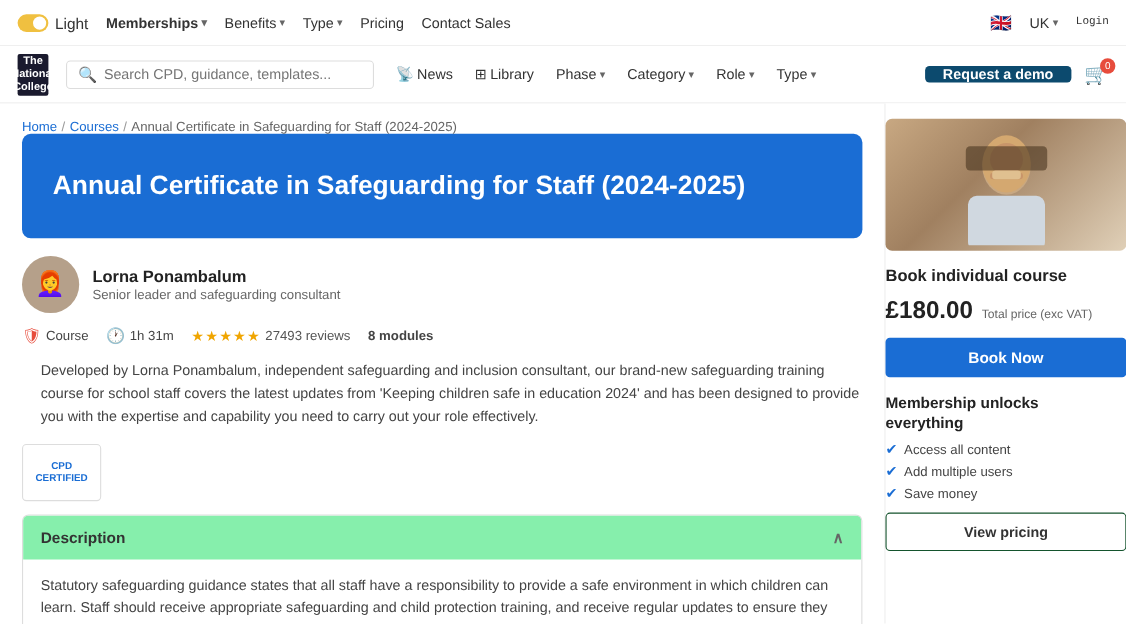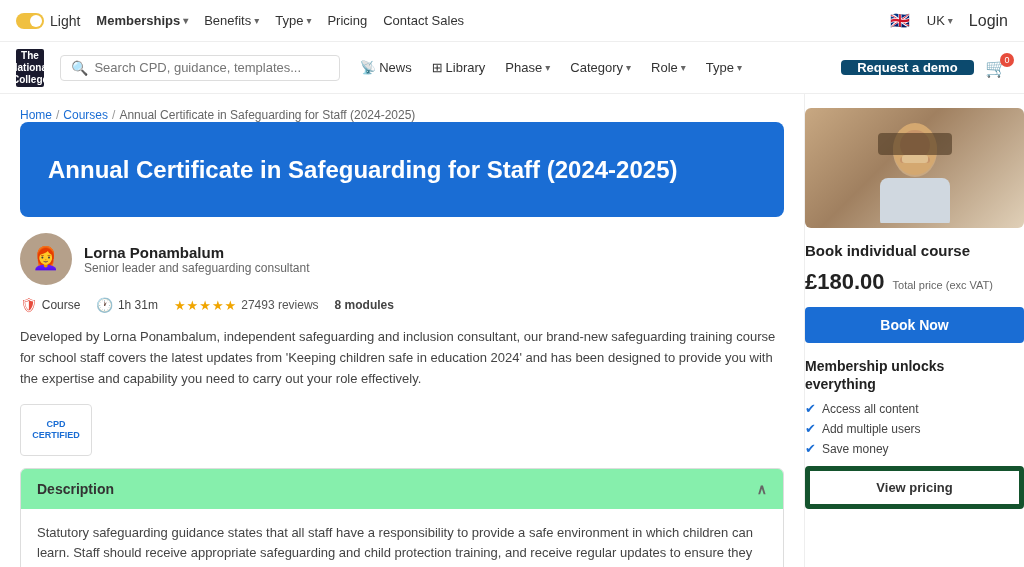--- a/index.html
+++ b/index.html
@@ -21,21 +21,21 @@
       align-items: center;
       gap: 16px;
     }
     .toggle-wrap { display: flex; align-items: center; gap: 6px; }
     .toggle-circle { width: 28px; height: 16px; background: #f0c040; border-radius: 8px; position: relative; }
     .toggle-dot { width: 12px; height: 12px; background: #fff; border-radius: 50%; position: absolute; top: 2px; left: 14px; }
     .nav-link { font-size: 13px; color: #333; cursor: pointer; display: flex; align-items: center; gap: 3px; }
     .nav-link.active { font-weight: 600; }
     .chevron { font-size: 10px; color: #666; }
     .flag { font-size: 16px; }
-    .login-btn { font-size: 16px; color: #333; cursor: pointer; font-weight: 500; }
+    .login-btn { font-size: 10px; color: #333; cursor: pointer; font-weight: 500; font-family: Liberation Mono, monospace; }
 
     
     .main-nav {
       background: #fff;
       border-bottom: 1px solid #eee;
       display: flex;
       align-items: center;
       padding: 0 16px;
       height: 52px;
       gap: 4px;
@@ -77,21 +77,21 @@
     .meta-row { display: flex; align-items: center; gap: 16px; margin-bottom: 14px; font-size: 12px; color: #444; }
     .meta-item { display: flex; align-items: center; gap: 4px; }
     .meta-icon { font-size: 14px; }
     .shield-icon { color: #e74c3c; }
     .clock-icon { color: #555; }
     .stars { color: #f0a500; letter-spacing: 1px; font-size: 13px; }
     .reviews-count { color: #555; font-size: 12px; }
     .modules-count { font-weight: 600; }
 
     
-    .desc-text { font-size: 13px; color: #444; line-height: 1.6; margin-bottom: 14px; }
+    .desc-text { font-size: 13px; color: #444; line-height: 1.6; margin-bottom: 14px; margin-left: 17px; }
 
     
     .cpd-badge { display: flex; align-items: center; gap: 6px; }
     .cpd-logo { width: 72px; height: 52px; border: 1px solid #ddd; border-radius: 4px; display: flex; flex-direction: column; align-items: center; justify-content: center; font-size: 9px; font-weight: 700; color: #1a6dd4; line-height: 1.2; padding: 4px; }
 
     
     .desc-panel { border: 1px solid #ddd; border-radius: 6px; overflow: hidden; }
     .desc-header { display: flex; align-items: center; justify-content: space-between; padding: 12px 16px; background: #86efac; cursor: pointer; font-weight: 600; font-size: 14px; }
     .desc-chevron { font-size: 14px; color: #666; }
     .desc-content { padding: 14px 16px; font-size: 13px; color: #444; line-height: 1.6; }
@@ -101,21 +101,21 @@
     .instructor-photo { width: 100%; height: 120px; border-radius: 6px; background: linear-gradient(135deg, #c8a882 0%, #a08060 40%, #e0d0b8 100%); overflow: hidden; display: flex; align-items: center; justify-content: center; margin-bottom: 14px; font-size: 48px; }
     .book-title { font-size: 15px; font-weight: 700; margin-bottom: 10px; color: #222; }
     .price-row { display: flex; align-items: baseline; gap: 8px; margin-bottom: 12px; }
     .price { font-size: 22px; font-weight: 700; color: #222; }
     .price-note { font-size: 11px; color: #666; }
     .book-now-btn { width: 100%; background: #1a6dd4; color: #fff; border: none; border-radius: 4px; padding: 10px; font-size: 14px; font-weight: 600; cursor: pointer; margin-bottom: 14px; }
     .membership-box { margin-bottom: 10px; }
     .membership-title { font-size: 14px; font-weight: 700; color: #222; margin-bottom: 8px; line-height: 1.3; }
     .membership-item { display: flex; align-items: center; gap: 6px; font-size: 12px; color: #444; margin-bottom: 5px; }
     .check-icon { color: #1a6dd4; font-size: 13px; }
-    .view-pricing-btn { width: 100%; background: #fff; color: #333; border: 5px solid #14532d; border-radius: 4px; padding: 9px; font-size: 13px; font-weight: 600; cursor: pointer; }
+    .view-pricing-btn { width: 100%; background: #fff; color: #333; border: 1px solid #14532d; border-radius: 4px; padding: 9px; font-size: 13px; font-weight: 600; cursor: pointer; }
   </style>
 </head>
 <body>
 
 <nav class="top-nav">
   <div class="toggle-wrap">
     <div class="toggle-circle">
       <div class="toggle-dot"></div>
     </div>
     <span>Light</span>

